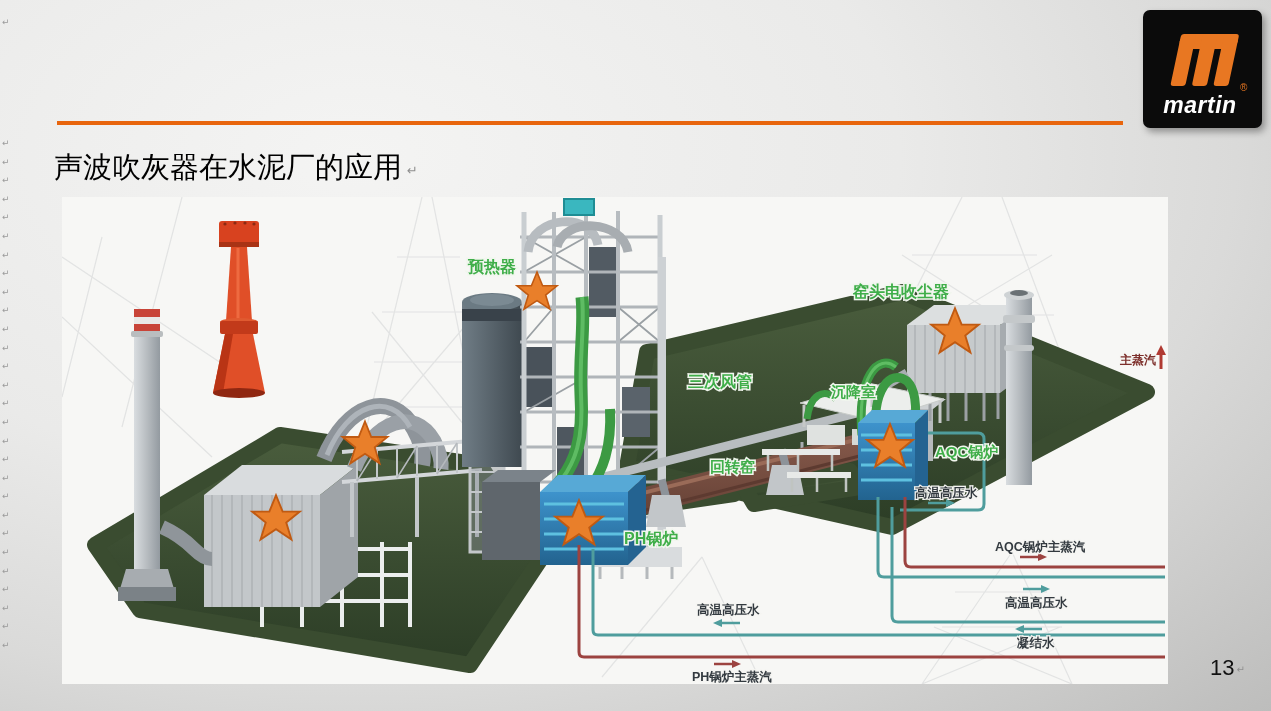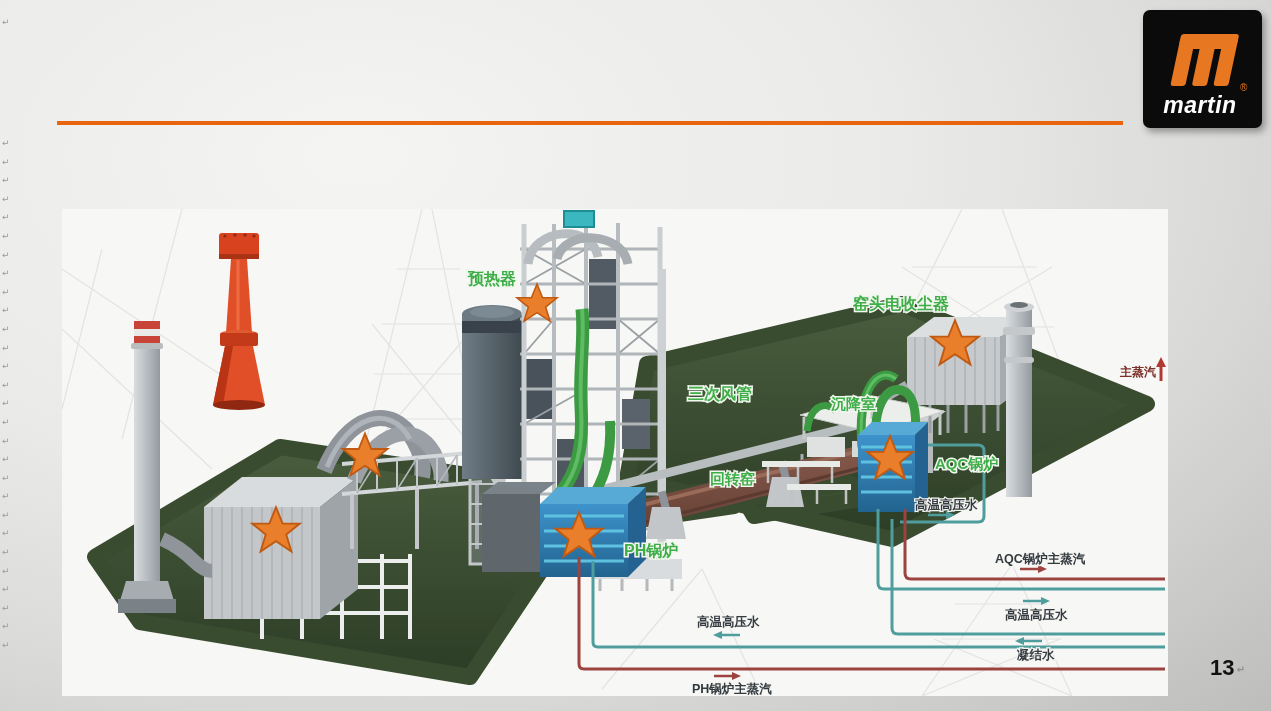--- a/index.html
+++ b/index.html
@@ -7,22 +7,22 @@
     background:radial-gradient(ellipse at 28% 22%, #f4f4f3 0%, #eaeae9 42%, #dadad9 68%, #bdbdbc 100%);
     font-family:"Liberation Sans",sans-serif;}
   .title{position:absolute;left:58px;top:64px;font-family:"Liberation Serif","DejaVu Serif",serif;
     font-size:36px;color:#000;white-space:nowrap;}
   .subtitle{position:absolute;left:54px;top:148px;font-family:"Liberation Serif","DejaVu Serif",serif;
     font-size:29px;color:#000;white-space:nowrap;}
   .retmark{color:#8f8f8f;font-size:13px;margin-left:5px;font-family:"DejaVu Sans",sans-serif;vertical-align:middle;}
   .rule{position:absolute;left:57px;top:121px;width:1066px;height:4px;background:#e8650d;}
   .logo{position:absolute;left:1143px;top:10px;width:119px;height:118px;background:#0b0b0b;border-radius:7px;
     box-shadow:3px 4px 7px rgba(0,0,0,.35);}
-  .figure{position:absolute;left:62px;top:209px;width:1106px;height:487px;background:#f7f7f5;}
-  .pagenum{position:absolute;left:1210px;top:655px;font-size:22px;font-weight:bold;color:#111;}
+  .figure{position:absolute;left:62px;top:197px;width:1106px;height:487px;background:#f7f7f5;}
+  .pagenum{position:absolute;left:1210px;top:655px;font-size:22px;font-weight:normal;color:#111;}
   .pagenum .retmark{font-size:10px;margin-left:2px;}
   .pmarks{position:absolute;left:2px;top:139px;display:flex;flex-direction:column;gap:10.6px;}
   .pmarks span,.pmark-top{font-size:9px;line-height:8px;color:#9b9b9b;font-family:"DejaVu Sans",sans-serif;}
   .pmark-top{position:absolute;left:2px;top:18px;}
   svg text{font-family:"Liberation Sans",sans-serif;}
   .lblG{font-size:16px;font-weight:bold;fill:#3fae49;paint-order:stroke;stroke:#f1f6ee;stroke-width:3px;}
   .lblG2{font-size:15px;font-weight:bold;fill:#3fae49;paint-order:stroke;stroke:#f1f6ee;stroke-width:3px;}
   .lblD{font-size:12.5px;font-weight:bold;fill:#333a40;paint-order:stroke;stroke:#f5f5f2;stroke-width:2.5px;}
   .lblR{font-size:12px;font-weight:bold;fill:#7d2f2b;paint-order:stroke;stroke:#f5f5f2;stroke-width:2px;}
 </style>
@@ -57,20 +57,21 @@
       <span>↵</span>
       <span>↵</span>
       <span>↵</span>
       <span>↵</span>
       <span>↵</span>
       <span>↵</span>
       <span>↵</span>
     </div>
 
   <div class="rule"></div>
+  <div class="subtitle"><span>声波吹灰器在水泥厂的应用</span><span class="retmark">↵</span></div>
 
   <div class="logo">
     <svg width="119" height="118" viewBox="0 0 119 118">
       <g transform="translate(16,16) skewX(-12)" fill="#e87722">
         <rect x="24" y="8" width="58" height="15" rx="7.5"></rect>
         <rect x="24" y="8" width="15" height="52" rx="3"></rect>
         <rect x="45.5" y="8" width="15" height="52" rx="3"></rect>
         <rect x="67" y="8" width="15" height="52" rx="3"></rect>
       </g>
       <text x="97" y="81" font-size="10" fill="#e87722">®</text>

